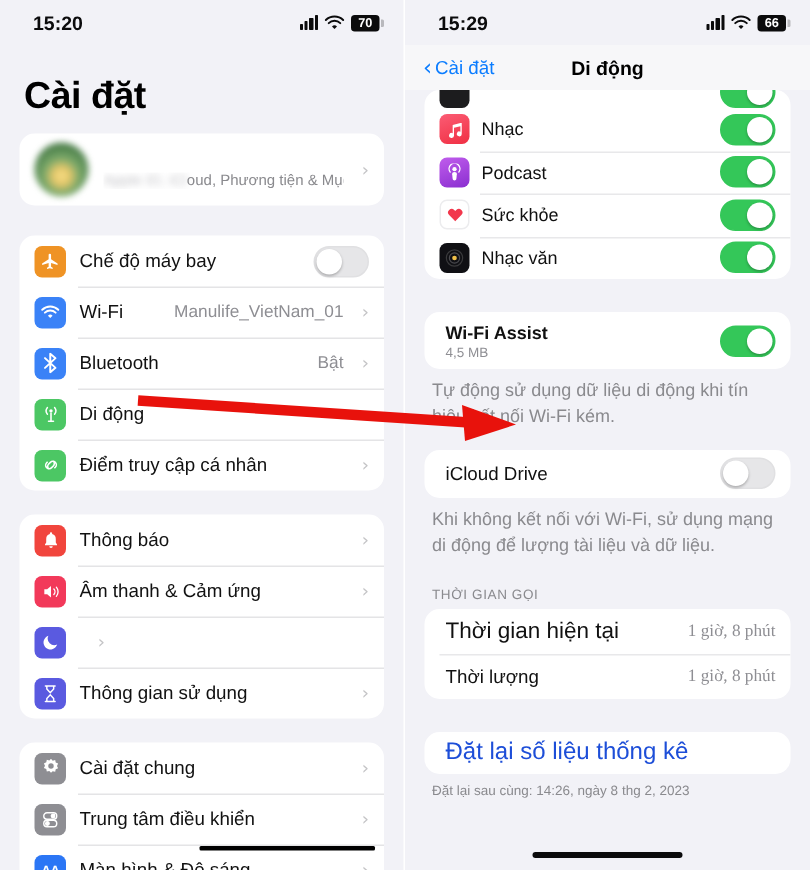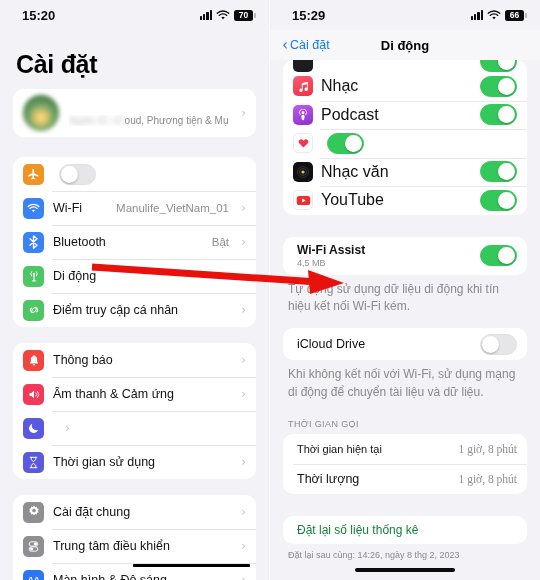--- a/index.html
+++ b/index.html
@@ -164,32 +164,32 @@
   .r-row + .r-row::before {
     content: ""; position: absolute; left: 37px; right: 0; top: 0;
     height: 1px; background: #e8e8ea;
   }
   .r-row.plain + .r-row.plain::before { left: 10px; }
   .app-ico {
     width: 20px; height: 20px; border-radius: 5px; flex: 0 0 auto;
     margin-right: 8px; display: flex; align-items: center; justify-content: center;
     font-size: 11px; color: #fff; overflow: hidden;
   }
-  .r-label { font-size: 16px; color: #111; flex: 1 1 auto; }
+  .r-label { font-size: 12px; color: #111; flex: 1 1 auto; }
   .r-sub { font-size: 9px; color: #8e8e93; margin-top: 1px; }
   .r-value { font-size: 11.5px; color: #8e8e93; font-family: Liberation Serif, serif; }
   .section-note {
     font-size: 12px; color: #8a8a8e; line-height: 1.45;
     padding: 6px 18px 13px 18px;
   }
   .section-head {
     font-size: 9px; color: #8a8a8e; letter-spacing: .4px;
     padding: 5px 18px 5px 18px; text-transform: uppercase;
   }
-  .link-row { color: #15803d; font-size: 12px; }
+  .link-row { color: #1d4ed8; font-size: 16px; }
   .reset-note {
     font-size: 9px; color: #8a8a8e; padding: 6px 18px 0 18px;
   }
   .home-indicator {
     position: absolute; bottom: 8px; left: 50%; transform: translateX(-50%);
     width: 100px; height: 4px; border-radius: 2px; background: #0b0b0c;
   }
   .partial-row-top {
     height: 12px; background: #fff; margin: 0 13px;
     border-radius: 10px 10px 0 0; position: relative; overflow: hidden;
@@ -239,20 +239,21 @@
       <span class="chev">›</span>
     </div>
 
     <div class="group">
       <div class="row">
         <span class="ico" style="background:#ef9325">
           <svg width="13" height="13" viewBox="0 0 24 24" fill="#fff">
               <path d="M21 16v-2l-8-5V3.5a1.5 1.5 0 0 0-3 0V9l-8 5v2l8-2.5V18l-2 1.5V21l3.5-1 3.5 1v-1.5L13 18v-4.5z"></path>
             </svg>
         </span>
+        <span class="row-label">Chế độ máy bay</span>
         <span class="toggle">
             <span class="knob"></span>
           </span>
       </div>
       <div class="row">
         <span class="ico" style="background:#3a82f7">
           <svg width="13" height="11" viewBox="0 0 16 12" fill="none">
               <path d="M8 10.4 6.1 8.4a2.7 2.7 0 0 1 3.8 0z" fill="#fff"></path>
               <path d="M3.6 5.9a6.3 6.3 0 0 1 8.8 0" stroke="#fff" stroke-width="1.6" stroke-linecap="round"></path>
               <path d="M1.4 3.5a9.5 9.5 0 0 1 13.2 0" stroke="#fff" stroke-width="1.6" stroke-linecap="round"></path>
@@ -324,21 +325,21 @@
             </svg>
         </span>
         <span class="chev">›</span>
       </div>
       <div class="row">
         <span class="ico" style="background:#5a5ae0">
           <svg width="11" height="13" viewBox="0 0 16 20" fill="none" stroke="#fff" stroke-width="1.5" stroke-linecap="round">
               <path d="M3 2h10M3 18h10M4.5 2v3.2L8 9l3.5-3.8V2M4.5 18v-3.2L8 11l3.5 3.8V18"></path>
             </svg>
         </span>
-        <span class="row-label">Thời gian sử dụng</span>
+        <span class="row-label">Thông gian sử dụng</span>
         <span class="chev">›</span>
       </div>
     </div>
 
     <div class="group">
       <div class="row">
         <span class="ico" style="background:#8e8e93">
           <svg width="14" height="14" viewBox="0 0 20 20" fill="#fff">
               <path d="M10 1.2 11.6 3l2.4-.6.5 2.4 2.3 1-1.1 2.2 1.1 2.2-2.3 1-.5 2.4-2.4-.6L10 14.6 8.4 12.8 6 13.4l-.5-2.4-2.3-1L4.3 7.8 3.2 5.6l2.3-1L6 2.2l2.4.6z"></path>
               <circle cx="10" cy="8" r="2.6" fill="#8e8e93"></circle>
@@ -433,49 +434,38 @@
           <span class="toggle on">
               <span class="knob"></span>
             </span>
         </div>
         <div class="r-row">
           <span class="app-ico" style="background:#ffffff;border:1px solid #ececee">
             <svg width="11" height="10" viewBox="0 0 16 15" fill="#f2374c">
                 <path d="M8 14.2 1.9 8.1a3.6 3.6 0 0 1 5.1-5.1L8 4l1-1a3.6 3.6 0 1 1 5.1 5.1z"></path>
               </svg>
           </span>
+          <span class="r-label">Sức khỏe</span>
           <span class="toggle on">
               <span class="knob"></span>
             </span>
         </div>
         <div class="r-row">
           <span class="app-ico" style="background:#101014">
             <svg width="14" height="14" viewBox="0 0 18 18" fill="none">
                 <circle cx="9" cy="9" r="7" stroke="#3a3a3c" stroke-width="1"></circle>
                 <circle cx="9" cy="9" r="4.4" stroke="#4a4a4e" stroke-width="1"></circle>
                 <circle cx="9" cy="9" r="2" fill="#f0c049"></circle>
               </svg>
           </span>
           <span class="r-label">Nhạc văn</span>
           <span class="toggle on">
               <span class="knob"></span>
             </span>
         </div>
-        <div class="r-row">
-          <span class="app-ico" style="background:#ffffff;border:1px solid #ececee">
-            <svg width="15" height="11" viewBox="0 0 20 14">
-                <rect x="1" y="1" width="18" height="12" rx="3.4" fill="#ed2f2f"></rect>
-                <path d="M8.2 4.3 13 7l-4.8 2.7z" fill="#fff"></path>
-              </svg>
-          </span>
-          <span class="r-label">YouTube</span>
-          <span class="toggle on">
-              <span class="knob"></span>
-            </span>
-        </div>
       </div>
 
       <div style="height:22px"></div>
 
       <div class="r-group">
         <div class="r-row plain" style="min-height:38px;padding-left:14px">
           <span style="flex:1 1 auto">
             <span style="display:block;font-size:12px;font-weight:bold;color:#111">Wi-Fi Assist</span>
             <span class="r-sub" style="display:block">4,5 MB</span>
           </span>
@@ -487,26 +477,26 @@
       <div class="section-note">Tự động sử dụng dữ liệu di động khi tín hiệu kết nối Wi-Fi kém.</div>
 
       <div class="r-group">
         <div class="r-row plain" style="min-height:32px;padding-left:14px">
           <span class="r-label" style="font-size:12.5px">iCloud Drive</span>
           <span class="toggle">
               <span class="knob"></span>
             </span>
         </div>
       </div>
-      <div class="section-note">Khi không kết nối với Wi-Fi, sử dụng mạng di động để chuyển tài liệu và dữ liệu.</div>
+      <div class="section-note">Khi không kết nối với Wi-Fi, sử dụng mạng di động để lượng tài liệu và dữ liệu.</div>
 
       <div class="section-head">THỜI GIAN GỌI</div>
       <div class="r-group">
         <div class="r-row plain" style="padding-left:14px;min-height:30px">
-          <span class="r-label" style="font-size:11px">Thời gian hiện tại</span>
+          <span class="r-label" style="font-size:15px">Thời gian hiện tại</span>
           <span class="r-value">1 giờ, 8 phút</span>
         </div>
         <div class="r-row plain" style="padding-left:14px;min-height:30px">
           <span class="r-label" style="font-size:12.5px">Thời lượng</span>
           <span class="r-value">1 giờ, 8 phút</span>
         </div>
       </div>
 
       <div style="height:22px"></div>
 

